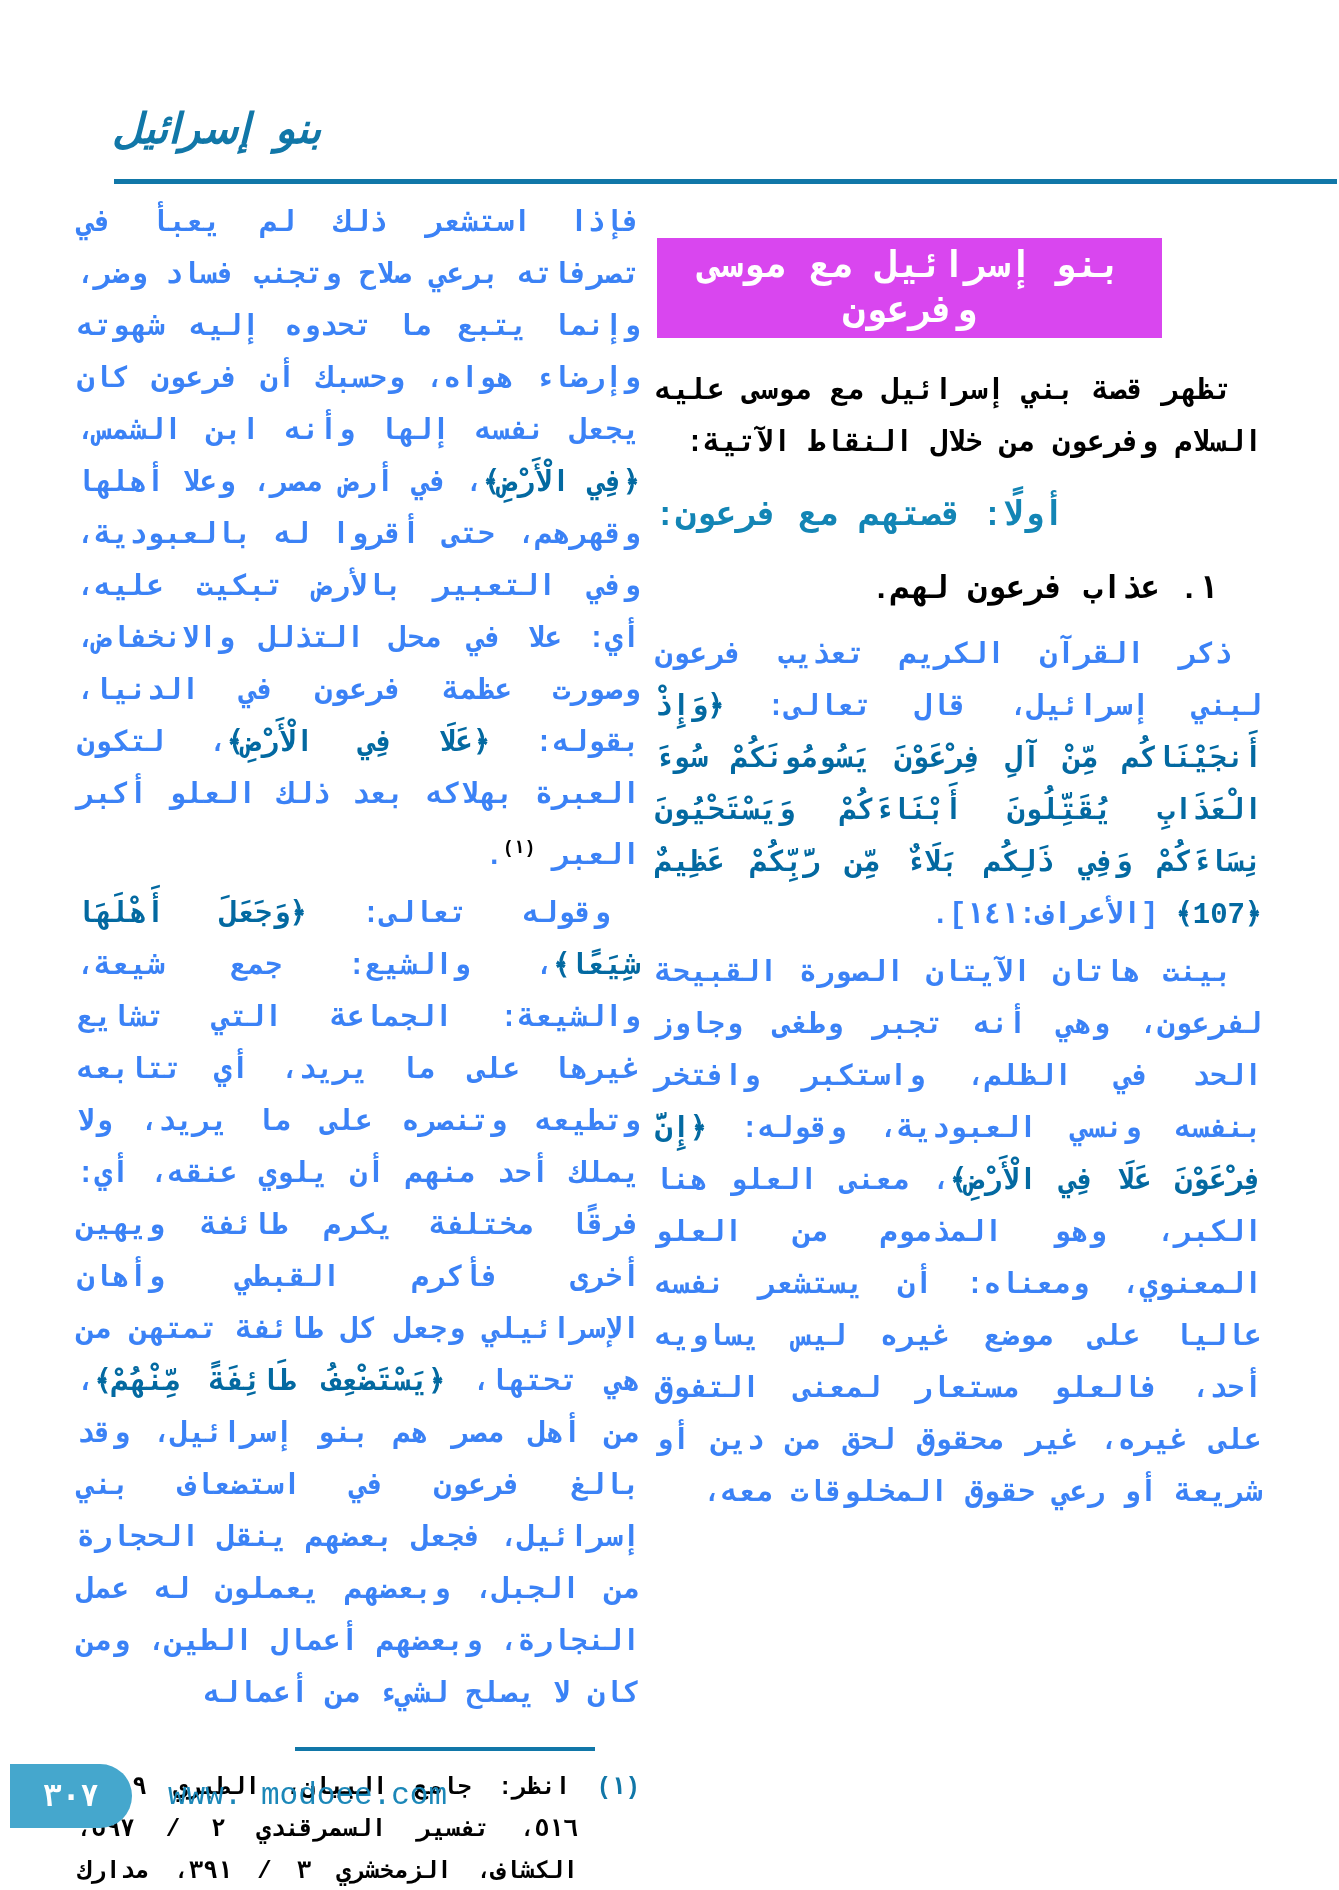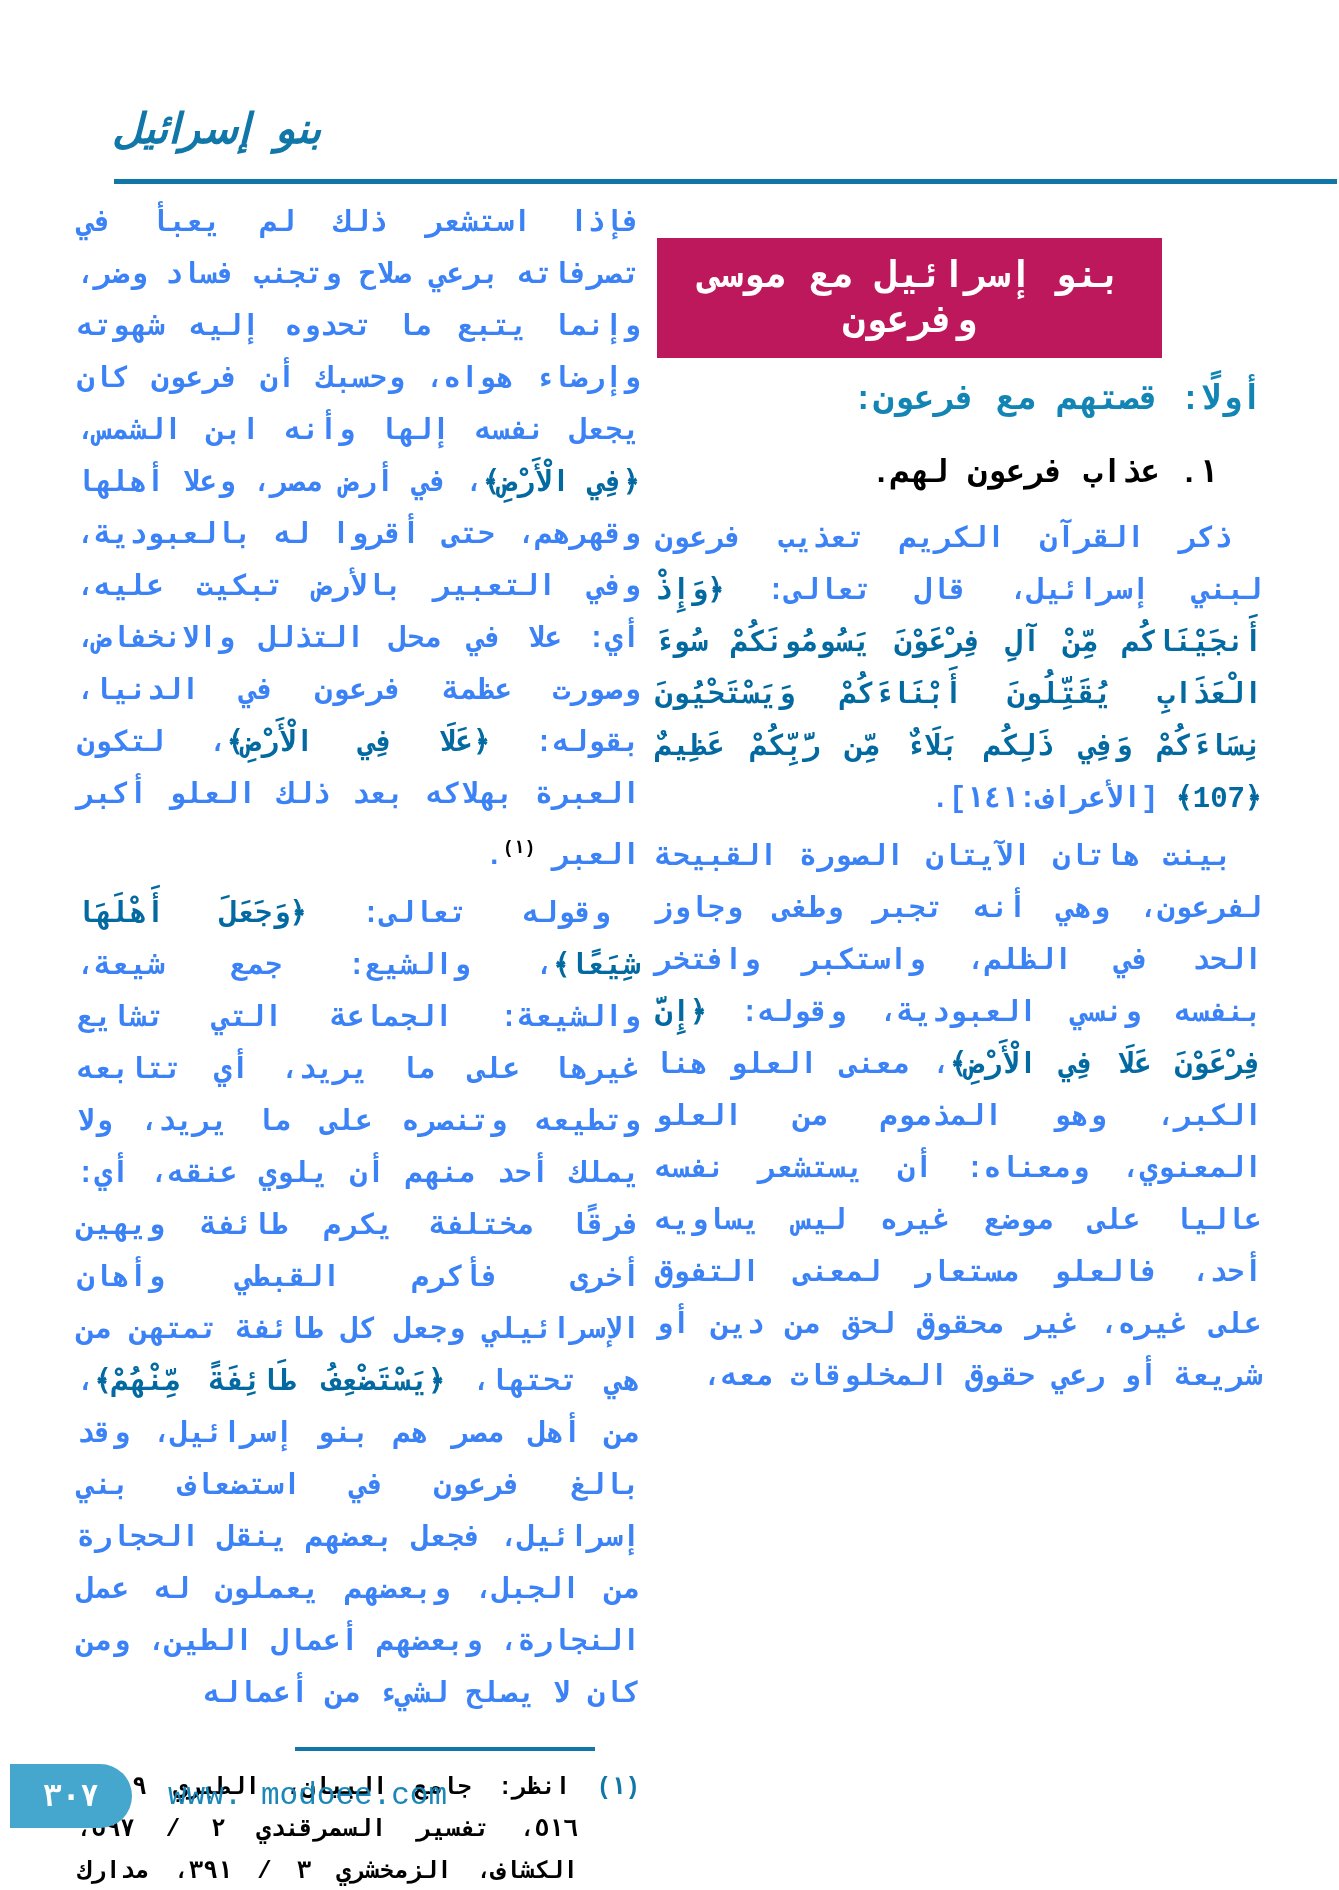--- a/index.html
+++ b/index.html
@@ -28,39 +28,39 @@
   .columns{
     position:absolute;top:198px;right:77px;
     width:1185px;
     display:flex;flex-direction:row;gap:15px;direction:rtl;
   }
   .col{display:block;}
   .col-right{width:607px;}
   .col-left{width:563px;}
 
   .section-box{
-    width:505px;height:120px;
-    margin:40px 100px 18px 0;
-    background:#be185d;
+    width:505px;height:100px;
+    margin:40px 100px 28px 0;
+    background:#d946ef;
     color:#ffffff;
     display:flex;align-items:center;justify-content:center;
     font-size:37px;font-weight:bold;
     text-align:center;
   }
   p.body-par{
     margin:0 0 6px 0;
     font-size:29px;font-weight:bold;
     line-height:52px;
     text-align:justify;
     text-indent:30px;
   }
   p.no-indent{text-indent:0;}
   .heading-teal{
-    margin:12px 0 10px 0;
-    text-align:right;
+    margin:22px 0 10px 0;
+    text-align:left;
     color:#1385B5;
     font-size:34px;font-weight:bold;
     line-height:48px;
   }
   .subheading{
     margin:26px 44px 16px 0;
     font-size:32px;font-weight:bold;
     line-height:48px;
   }
   .seg-n{color:#3b82f6;}
@@ -109,20 +109,21 @@
   <div class="running-head">بنو إسرائيل</div>
   <div class="head-rule"></div>
 
   <div class="columns">
 
     <div class="col col-right">
       <div class="section-box">
         <span>بنو إسرائيل مع موسى وفرعون</span>
       </div>
 
+      <p class="body-par">تظهر قصة بني إسرائيل مع موسى عليه السلام وفرعون من خلال النقاط الآتية:</p>
 
       <div class="heading-teal">أولًا: قصتهم مع فرعون:</div>
 
       <div class="subheading">١. عذاب فرعون لهم.</div>
 
       <p class="body-par"><span class="seg-n">ذكر القرآن الكريم تعذيب فرعون لبني إسرائيل، قال تعالى: </span><span class="seg-q">﴿وَإِذْ أَنجَيْنَاكُم مِّنْ آلِ فِرْعَوْنَ يَسُومُونَكُمْ سُوءَ الْعَذَابِ يُقَتِّلُونَ أَبْنَاءَكُمْ وَيَسْتَحْيُونَ نِسَاءَكُمْ وَفِي ذَلِكُم بَلَاءٌ مِّن رَّبِّكُمْ عَظِيمٌ ﴿107﴾</span><span class="seg-n"> [الأعراف:١٤١].</span></p>
       <p class="body-par"><span class="seg-n">بينت هاتان الآيتان الصورة القبيحة لفرعون، وهي أنه تجبر وطغى وجاوز الحد في الظلم، واستكبر وافتخر بنفسه ونسي العبودية، وقوله: </span><span class="seg-q">﴿إِنَّ فِرْعَوْنَ عَلَا فِي الْأَرْضِ﴾</span><span class="seg-n">، معنى العلو هنا الكبر، وهو المذموم من العلو المعنوي، ومعناه: أن يستشعر نفسه عاليا على موضع غيره ليس يساويه أحد، فالعلو مستعار لمعنى التفوق على غيره، غير محقوق لحق من دين أو شريعة أو رعي حقوق المخلوقات معه،</span></p>
     </div>
 
     <div class="col col-left">

